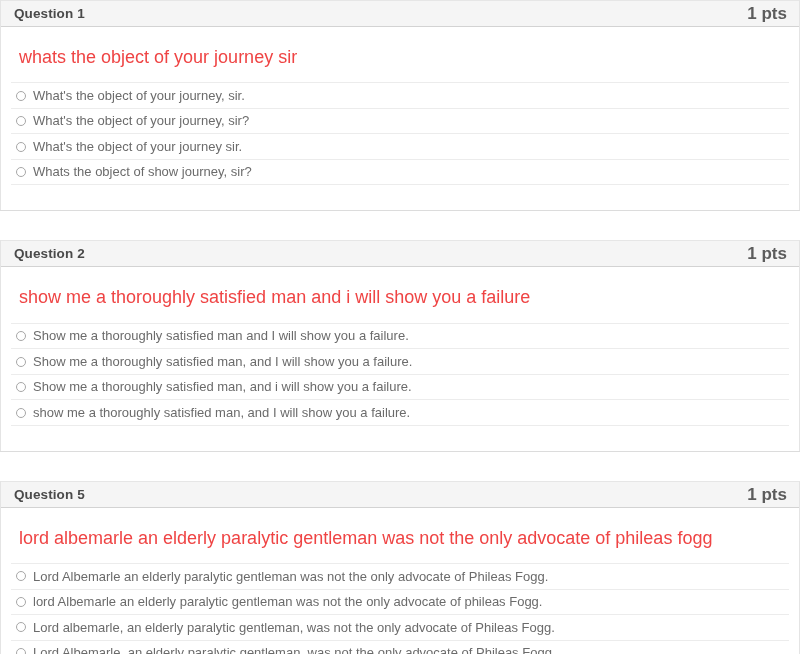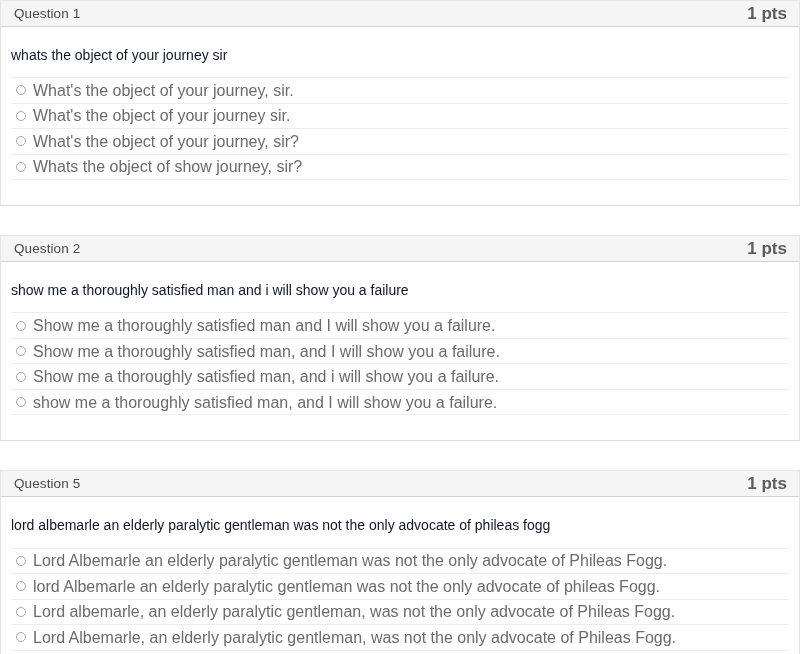--- a/index.html
+++ b/index.html
@@ -58,40 +58,40 @@
     border-bottom: 1px solid #d3d3d3;
     border-top: 1px solid #e6e6e6;
     display: flex;
     align-items: center;
     justify-content: space-between;
     padding: 0 13px 0 14px;
     box-sizing: border-box;
   }
   .question-title {
     font-size: 13.5px;
-    font-weight: normal;
+    font-weight: bold;
     color: #4a4a4a;
     letter-spacing: 0.1px;
     line-height: 1;
   }
   .question-points {
     font-size: 17px;
     font-weight: bold;
     color: #5c5c5c;
     line-height: 1;
   }
 
   
   .question-body {
     padding: 0;
   }
   .question-stem {
-    font-size: 14px;
-    color: #0f172a;
-    padding: 19px 14px 13px 11px;
+    font-size: 18px;
+    color: #ef4444;
+    padding: 19px 14px 13px 19px;
     line-height: 1.3;
   }
 
   
   .answers {
     padding: 0 11px 0 11px;
   }
   .answer-row {
     display: flex;
     align-items: center;
@@ -109,21 +109,21 @@
   .radio-icon {
     flex: 0 0 auto;
     width: 8px;
     height: 8px;
     border: 1px solid #a7a7a7;
     border-radius: 50%;
     background: #ffffff;
     margin: 0 7px 0 5px;
   }
   .answer-text {
-    font-size: 16px;
+    font-size: 13px;
     color: #6b6b6b;
     line-height: 1.2;
     white-space: nowrap;
   }
 </style>
 </head>
 <body>
 
 <div id="quiz-root">
 
@@ -139,25 +139,25 @@
     <div class="question-body">
       <div class="question-stem">whats the object of your journey sir</div>
 
       <div class="answers">
         <div class="answer-row">
           <span class="radio-icon"></span>
           <span class="answer-text">What's the object of your journey, sir.</span>
         </div>
         <div class="answer-row">
           <span class="radio-icon"></span>
+          <span class="answer-text">What's the object of your journey, sir?</span>
+        </div>
+        <div class="answer-row">
+          <span class="radio-icon"></span>
           <span class="answer-text">What's the object of your journey sir.</span>
-        </div>
-        <div class="answer-row">
-          <span class="radio-icon"></span>
-          <span class="answer-text">What's the object of your journey, sir?</span>
         </div>
         <div class="answer-row">
           <span class="radio-icon"></span>
           <span class="answer-text">Whats the object of show journey, sir?</span>
         </div>
         <div class="answers-spacer"></div>
       </div>
     </div>
   </div>
 

